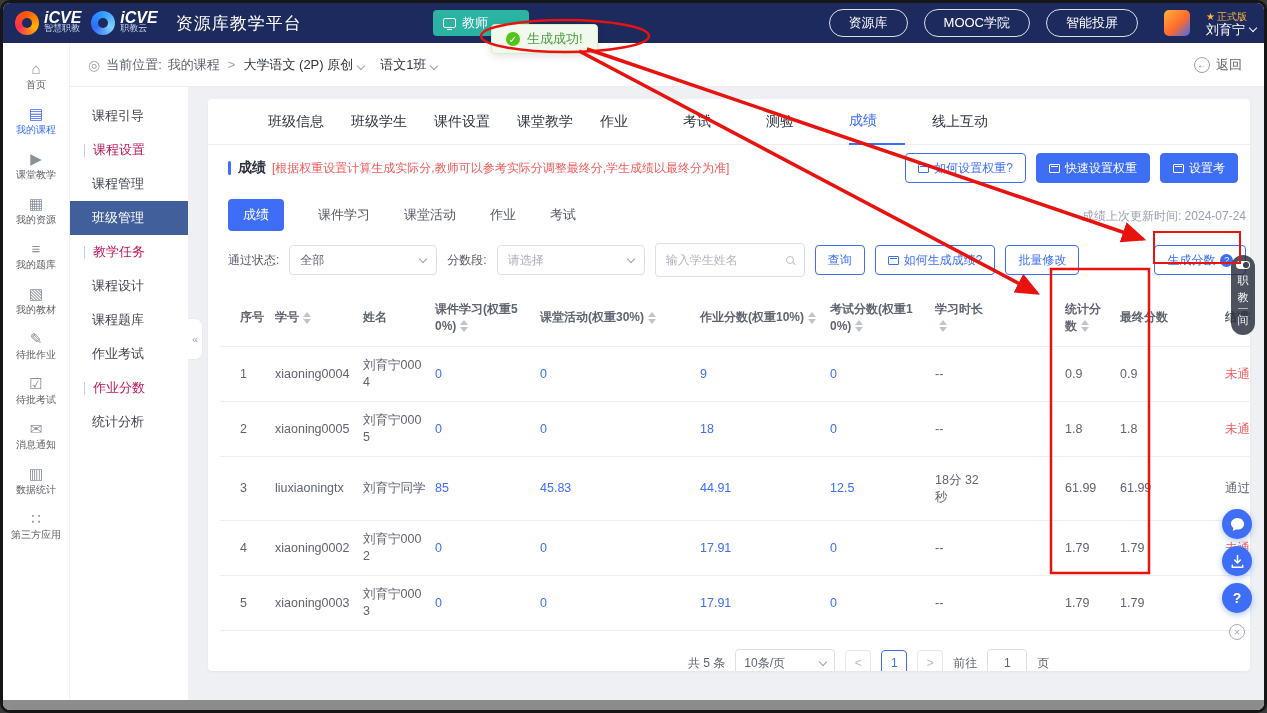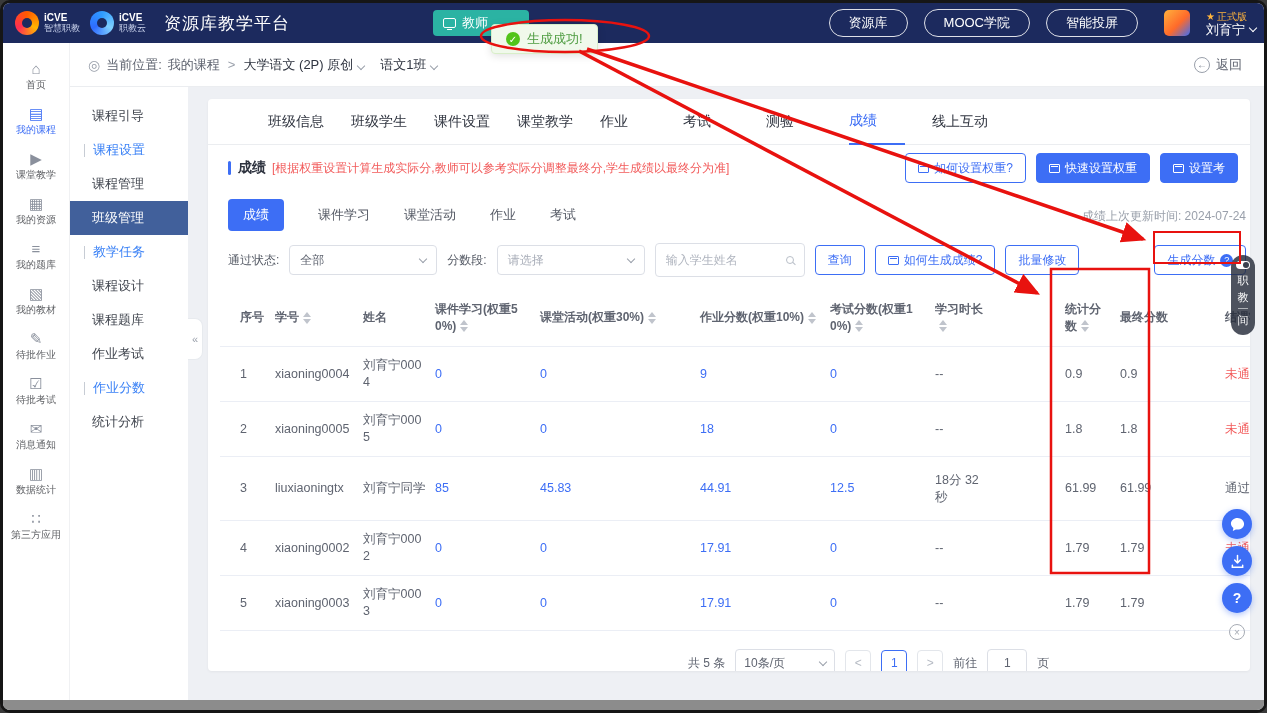--- a/index.html
+++ b/index.html
@@ -7,21 +7,21 @@
 .app{position:relative;width:1267px;height:713px;background:#eef0f4;border:3px solid #161616;border-radius:10px;overflow:hidden;}
 
 
 .topbar{position:absolute;left:0;right:0;top:0;height:40px;background:#1c2a5e;display:flex;align-items:center;z-index:6;color:#fff;}
 .logo-group{display:flex;align-items:center;padding-left:12px;gap:10px;}
 .logo{display:flex;align-items:center;gap:5px;}
 .swirl{width:24px;height:24px;border-radius:50%;background:conic-gradient(#ff5a00,#ffb400,#ff2d55,#ff5a00);position:relative;flex:none;}
 .swirl::after{content:"";position:absolute;inset:7px;background:#1c2a5e;border-radius:50%;}
 .swirl.blue{background:conic-gradient(#2e9cff,#7fd0ff,#2e6bff,#2e9cff);}
 .logo-texts{display:flex;flex-direction:column;line-height:11px;}
-.logo-texts b{font-size:10px;}
+.logo-texts b{font-size:16px;font-style:italic;}
 .logo-texts i{font-style:normal;font-size:9px;color:#cdd6ef;}
 .site-title{font-size:17px;letter-spacing:1px;margin-left:8px;}
 .teacher-nav{position:absolute;left:430px;top:7px;height:26px;width:96px;background:#2bb3a3;border-radius:4px;display:flex;align-items:center;gap:6px;padding:0 10px;font-size:13px;overflow:hidden;white-space:nowrap;cursor:pointer;}
 .ico-screen{width:13px;height:10px;border:1px solid #fff;border-radius:2px;position:relative;flex:none;}
 .ico-screen::after{content:"";position:absolute;left:3px;right:3px;bottom:-3px;height:1px;background:#fff;}
 .top-right{position:absolute;right:8px;top:0;height:40px;display:flex;align-items:center;gap:16px;}
 .pill{border:1px solid rgba(255,255,255,.85);border-radius:14px;padding:4px 19px;font-size:13px;cursor:pointer;white-space:nowrap;}
 .avatar{width:26px;height:26px;border-radius:5px;margin-left:10px;background:linear-gradient(135deg,#ffb13d,#ff6a2a 55%,#3d6ef5);cursor:pointer;flex:none;}
 .user-col{display:flex;flex-direction:column;line-height:13px;}
 .badge{font-size:10px;color:#ffb43c;display:flex;align-items:center;gap:2px;}
@@ -46,21 +46,21 @@
 
 .icon-rail{position:absolute;left:0;top:40px;bottom:10px;width:67px;background:#fff;border-right:1px solid #f0f1f3;display:flex;flex-direction:column;align-items:center;padding-top:10px;z-index:5;}
 .rail-item{width:100%;display:flex;flex-direction:column;align-items:center;gap:4px;padding:8px 0;cursor:pointer;color:#606266;}
 .rail-item .ri{font-size:15px;color:#8a909c;line-height:15px;}
 .rail-item .rl{font-size:10px;line-height:10px;}
 .rail-item.active,.rail-item.active .ri{color:#3d6ef5;}
 
 
 .menu{position:absolute;left:67px;top:84px;bottom:10px;width:118px;background:#fff;z-index:3;padding-top:12px;font-size:13px;}
 .m-item{height:34px;display:flex;align-items:center;padding-left:22px;color:#424750;cursor:pointer;}
-.m-section{height:34px;display:flex;align-items:center;gap:8px;padding-left:14px;color:#3b82f6;}
+.m-section{height:34px;display:flex;align-items:center;gap:8px;padding-left:14px;color:#be185d;}
 .m-section::before{content:"";width:1px;height:13px;background:#c7ccd4;}
 .m-item.active{background:#41609b;color:#fff;}
 .collapse-tab{position:absolute;left:185px;top:315px;width:15px;height:42px;background:#fff;border:1px solid #e7eaee;border-left:none;border-radius:0 8px 8px 0;display:flex;align-items:center;justify-content:center;color:#9aa0ab;font-size:11px;z-index:3;cursor:pointer;}
 
 
 .panel{position:absolute;left:205px;top:96px;width:1042px;height:572px;background:#fff;border-radius:4px;box-shadow:0 1px 3px rgba(0,0,0,.05);overflow:hidden;z-index:2;}
 .tabs{display:flex;align-items:center;height:46px;border-bottom:1px solid #ebedf0;padding-left:60px;gap:27px;font-size:14px;color:#303540;}
 .tab{cursor:pointer;height:46px;display:flex;align-items:center;min-width:56px;}
 .tab.active{color:#3d6ef5;border-bottom:2px solid #3d6ef5;}
 .notice{display:flex;align-items:center;height:34px;margin-top:6px;padding-left:20px;position:relative;}

